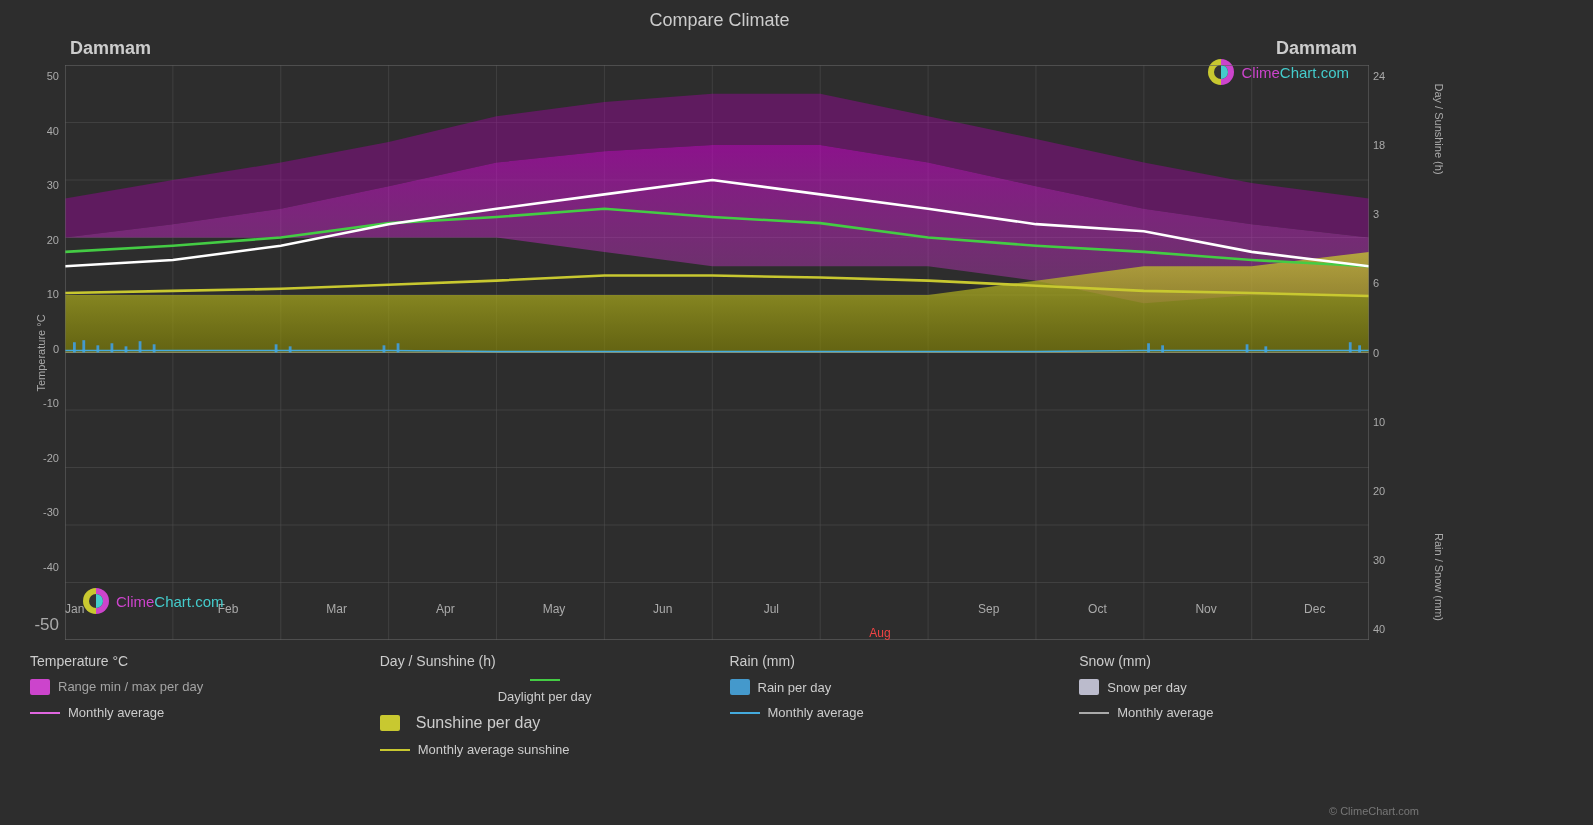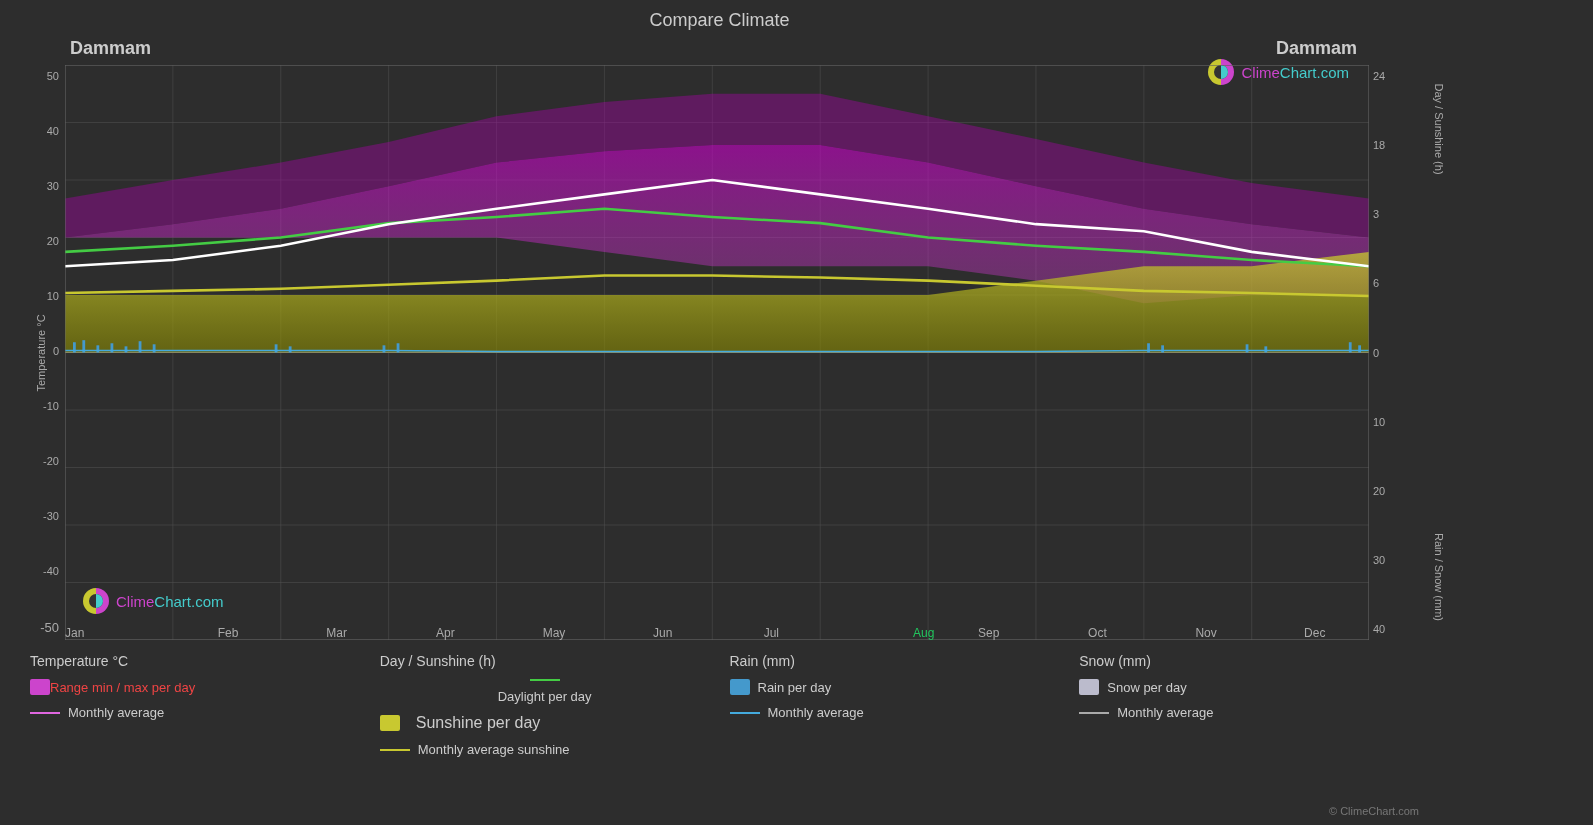--- a/index.html
+++ b/index.html
@@ -40,21 +40,21 @@
       <span style="font-size:11px;color:#aaa;">50</span>
       <span style="font-size:11px;color:#aaa;">40</span>
       <span style="font-size:11px;color:#aaa;">30</span>
       <span style="font-size:11px;color:#aaa;">20</span>
       <span style="font-size:11px;color:#aaa;">10</span>
       <span style="font-size:11px;color:#aaa;">0</span>
       <span style="font-size:11px;color:#aaa;">-10</span>
       <span style="font-size:11px;color:#aaa;">-20</span>
       <span style="font-size:11px;color:#aaa;">-30</span>
       <span style="font-size:11px;color:#aaa;">-40</span>
-      <span style="font-size:13px;color:#aaa;">-50</span>
+      <span style="font-size:17px;color:#aaa;">-50</span>
     </div>
 
     <div style="flex:1; position:relative;">
       <svg width="100%" height="100%" viewBox="0 0 1390 560" preserveAspectRatio="none" style="position:absolute;top:0;left:0;">
         <defs>
 
           <linearGradient id="tempGrad" x1="0" y1="0" x2="0" y2="1">
             <stop offset="0%" stop-color="#cc00cc" stop-opacity="0.85"></stop>
             <stop offset="100%" stop-color="#cc44cc" stop-opacity="0.5"></stop>
           </linearGradient>
@@ -146,21 +146,21 @@
   </div>
 
   <div style="position:absolute; bottom:185px; left:65px; right:70px; display:flex;">
     <div style="flex:1; text-align:left; font-size:12px; color:#aaa; padding-top:4px;">Jan</div>
     <div style="flex:1; text-align:center; font-size:12px; color:#aaa; padding-top:4px;">Feb</div>
     <div style="flex:1; text-align:center; font-size:12px; color:#aaa; padding-top:4px;">Mar</div>
     <div style="flex:1; text-align:center; font-size:12px; color:#aaa; padding-top:4px;">Apr</div>
     <div style="flex:1; text-align:center; font-size:12px; color:#aaa; padding-top:4px;">May</div>
     <div style="flex:1; text-align:center; font-size:12px; color:#aaa; padding-top:4px;">Jun</div>
     <div style="flex:1; text-align:center; font-size:12px; color:#aaa; padding-top:4px;">Jul</div>
-    <div style="flex:1; text-align:right; font-size:12px; color:#22c55e; padding-top:4px;">Aug</div>
+    <div style="flex:1; text-align:center; font-size:12px; color:#ef4444; padding-top:4px;margin-top:24px;">Aug</div>
     <div style="flex:1; text-align:center; font-size:12px; color:#aaa; padding-top:4px;">Sep</div>
     <div style="flex:1; text-align:center; font-size:12px; color:#aaa; padding-top:4px;">Oct</div>
     <div style="flex:1; text-align:center; font-size:12px; color:#aaa; padding-top:4px;">Nov</div>
     <div style="flex:1; text-align:center; font-size:12px; color:#aaa; padding-top:4px;">Dec</div>
   </div>
 
   <div style="position:absolute; left:82px; bottom:210px; display:flex; align-items:center; gap:6px;">
     <svg width="28" height="28" viewBox="0 0 28 28">
       <circle cx="14" cy="14" r="13" fill="#333"></circle>
       <path d="M14 1 A13 13 0 0 1 14 27 Z" fill="#cc44cc"></path>
@@ -168,21 +168,21 @@
       <circle cx="14" cy="14" r="7" fill="#333"></circle>
       <path d="M14 7 A7 7 0 0 1 14 21 Z" fill="#44cccc"></path>
     </svg>
     <span style="font-size:15px;"><span style="color:#cc44cc;">Clime</span><span style="color:#44cccc;">Chart.com</span></span>
   </div>
 
   <div style="position:absolute; bottom:10px; left:0; right:0; height:170px; display:flex; flex-direction:row; padding: 8px 20px 0 20px;">
 
     <div style="flex:1; display:flex; flex-direction:column; gap:10px; padding:0 10px;">
       <div style="font-size:14px;color:#ccc;">Temperature °C</div>
-      <div style="display:flex;align-items:center;gap:0;font-size:13px;color:#ef4444;">
+      <div style="display:flex;gap:8px;font-size:13px;color:#a3a3a3;">
         <div style="width:20px;height:16px;background:#cc44cc;border-radius:2px;flex-shrink:0;"></div>
         <span>Range min / max per day</span>
       </div>
       <div style="display:flex;align-items:center;gap:8px;font-size:13px;color:#ccc;">
         <div style="width:30px;height:2px;background:#e066e0;flex-shrink:0;"></div>
         <span>Monthly average</span>
       </div>
     </div>
 
     <div style="flex:1; display:flex; flex-direction:column; gap:10px; padding:0 10px;">

